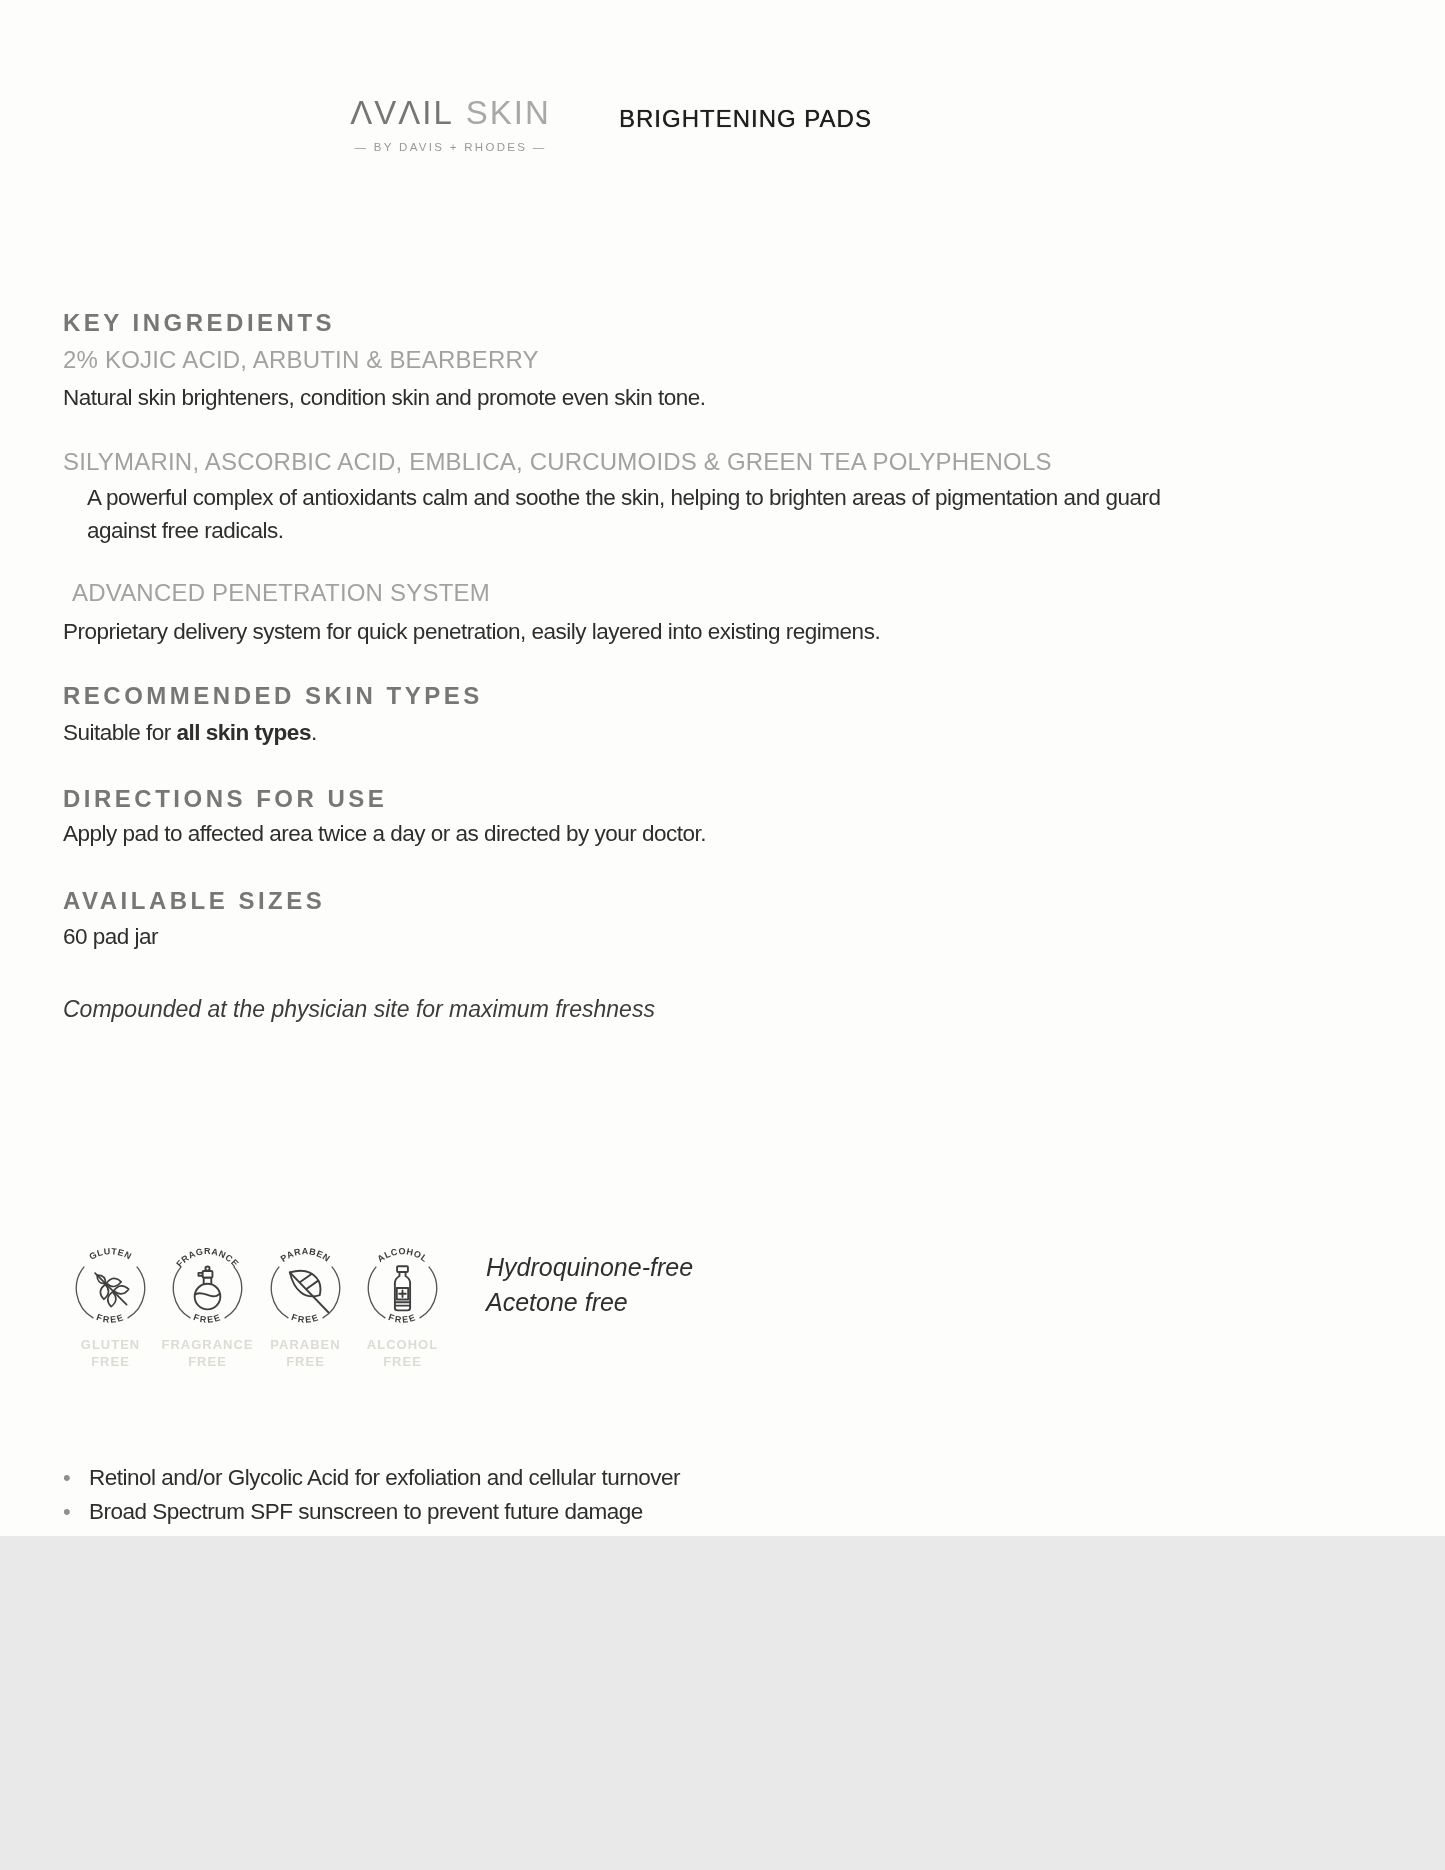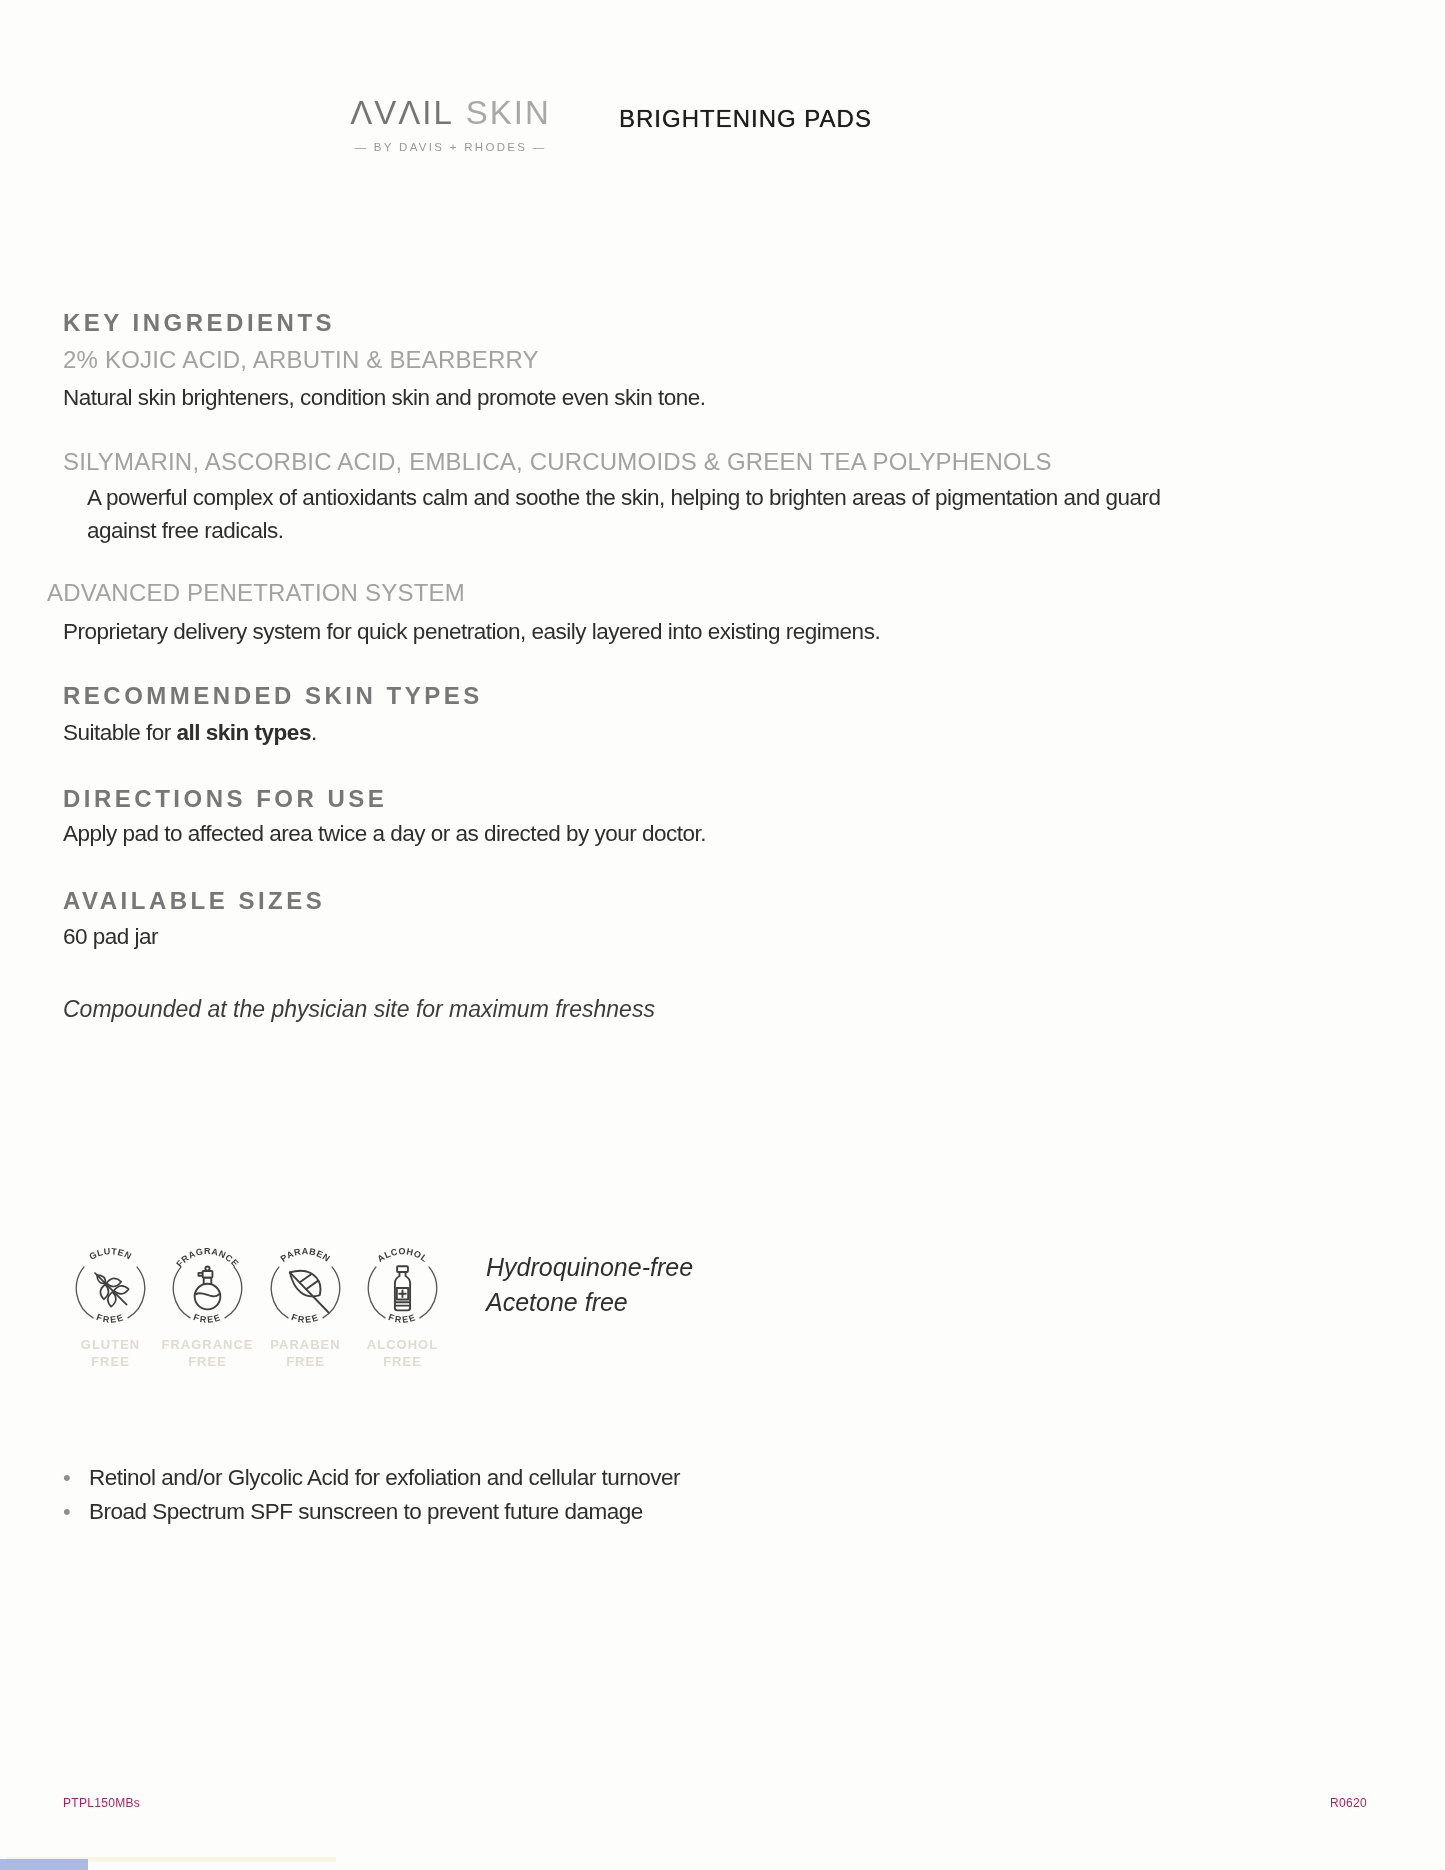--- a/index.html
+++ b/index.html
@@ -1,19 +1,19 @@
 <!DOCTYPE html>
 <html><head>
 <meta charset="utf-8">
 <title>Document</title>
 <style>
   html,body{margin:0;padding:0;background:#e9e9e9;}
   .page{
     position:relative;
-    width:1445px;height:1870px;
+    width:1445px;height:1536px;
     margin:0 auto;
     background:#fdfdfc;
     font-family:"Liberation Sans","DejaVu Sans",sans-serif;
     color:#2e2e2e;
     overflow:hidden;
   }
   .abs{position:absolute;}
 
   
   .logo-block{left:348px;top:94px;width:205px;text-align:center;}
@@ -33,21 +33,21 @@
   .sec-heading{font-size:24px;font-weight:bold;letter-spacing:3.5px;color:#777777;white-space:nowrap;}
   .sub-heading{font-size:24px;color:#a2a2a2;letter-spacing:0.2px;white-space:nowrap;}
   .note-italic{font-size:23px;font-style:italic;color:#3c3c3c;letter-spacing:0;}
 
   .intro{left:63px;top:212px;}
   .h-key{left:63px;top:309px;}
   .sh-kojic{left:63px;top:346px;}
   .b-kojic{left:63px;top:381px;}
   .sh-sily{left:63px;top:448px;}
   .b-sily{left:63px;top:481px;margin-left:24px;}
-  .sh-adv{left:47px;top:579px;text-align:center;}
+  .sh-adv{left:72px;top:579px;text-align:center;}
   .b-adv{left:63px;top:615px;}
   .h-rec{left:63px;top:682px;}
   .b-rec{left:63px;top:716px;}
   .h-dir{left:63px;top:785px;}
   .b-dir{left:63px;top:817px;}
   .h-size{left:63px;top:887px;}
   .b-size{left:63px;top:920px;}
   .b-note{left:63px;top:996px;}
 
   

